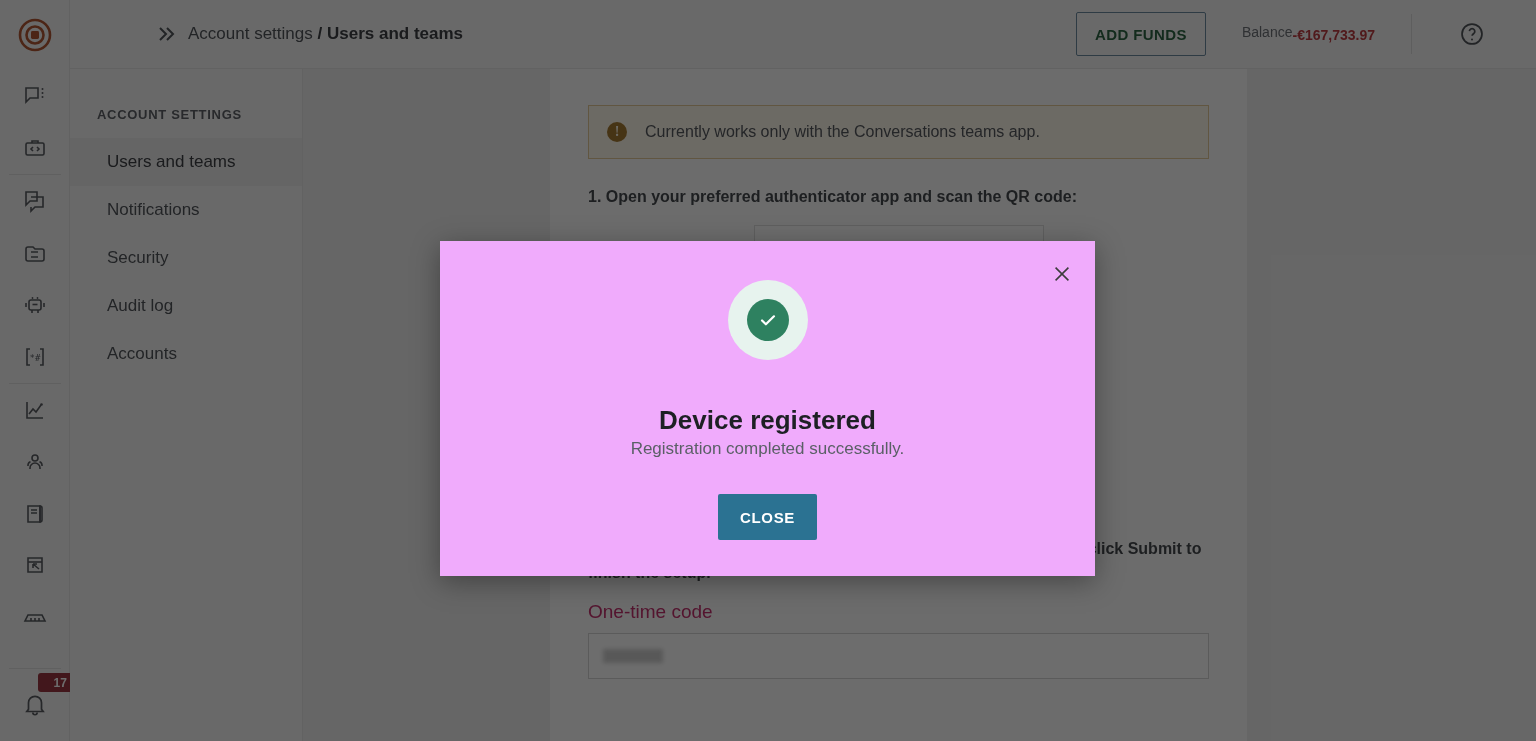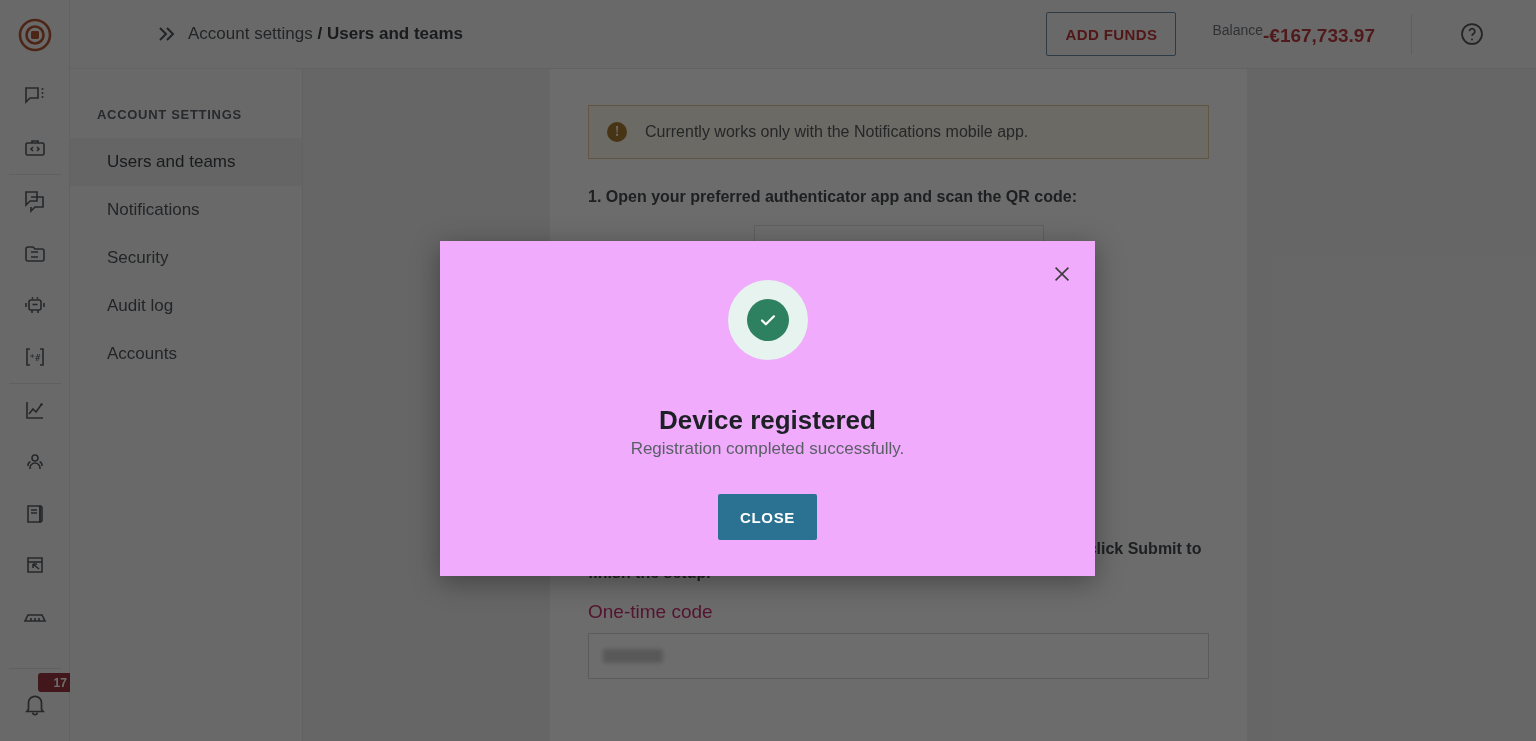--- a/index.html
+++ b/index.html
@@ -73,33 +73,33 @@
   }
   .breadcrumb .crumb-strong { font-weight: 700; color: #25282d; }
   .breadcrumb .crumb-sep { font-weight: 700; color: #25282d; }
   .topbar-right {
     margin-left: auto; display: flex; align-items: center; height: 100%;
   }
   .add-funds-btn {
     height: 44px; padding: 1px 18px;
     border: 1px solid #5b7c93;
     background: transparent;
-    color: #b91c1c;
+    color: #14532d;
     font-size: 15px; font-weight: 700; letter-spacing: .4px;
     font-family: "Liberation Sans", sans-serif;
     cursor: pointer;
     display: flex; align-items: center; justify-content: center;
     border-radius: 2px;
   }
   .balance-block {
     margin-left: 36px; display: flex; flex-direction: row;
     line-height: 1.15;
   }
   .balance-label { font-size: 14px; color: #5d6168; }
-  .balance-value { font-size: 19px; font-weight: 700; color: #b4262b; margin-top: 3px; }
+  .balance-value { font-size: 14px; font-weight: 700; color: #b4262b; margin-top: 3px; }
   .topbar-div {
     width: 1px; height: 40px; background: #d8d8d8; margin-left: 36px;
   }
   .help-btn {
     width: 44px; height: 44px; margin-left: 38px; margin-right: 42px;
     display: flex; align-items: center; justify-content: center;
     cursor: pointer; color: #3b3f45;
   }
 
   
@@ -407,21 +407,21 @@
     <div class="nav-item">
       <span>Accounts</span>
     </div>
   </div>
 
   <div class="workarea">
     <div class="content-card">
 
       <div class="alert">
         <span class="alert-icon">!</span>
-        <span class="alert-text">Currently works only with the Notifications mobile app.</span>
+        <span class="alert-text">Currently works only with the Conversations teams app.</span>
       </div>
 
       <p class="step-text">1. Open your preferred authenticator app and scan the QR code:</p>
 
       <div class="qr-box"></div>
 
       <p class="step-text step-text-2">2. Enter the one-time code provided by the authenticator app and click Submit to finish the setup.</p>
 
       <div class="field-label">One-time code</div>
       <div class="otp-input" placeholder="">

